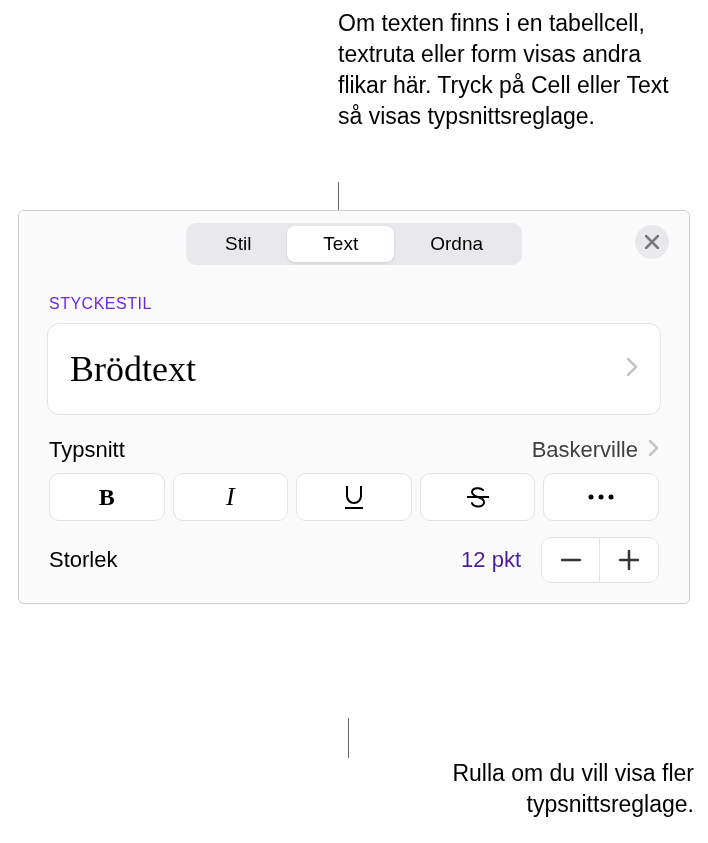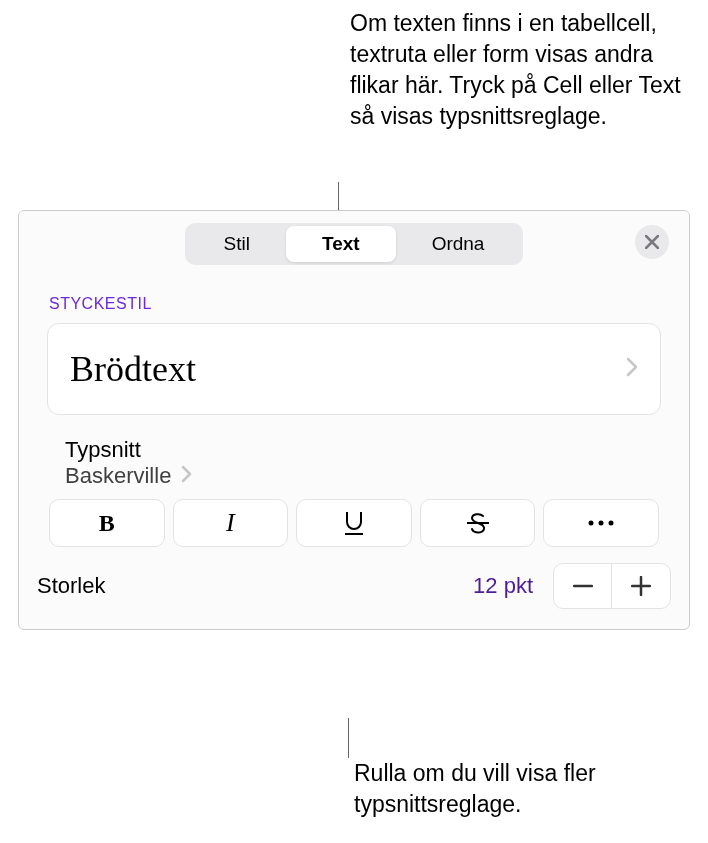--- a/index.html
+++ b/index.html
@@ -16,25 +16,26 @@
     }
     .callout {
       position: absolute;
       font-size: 23px;
       line-height: 1.35;
       color: #000;
       max-width: 340px;
     }
     .callout-top {
       top: 8px;
-      left: 350px;
+      left: 338px;
     }
     .callout-bottom {
       top: 758px;
       left: 354px;
+      text-align: right;
     }
     .callout-line-top {
       position: absolute;
       border-left: 1.5px solid #666;
       height: 28px;
       left: 338px;
       top: 182px;
     }
     .callout-line-bottom {
       position: absolute;
@@ -71,21 +72,21 @@
       padding: 7px 36px;
       border-radius: 8px;
       font-size: 19px;
       color: #000;
       cursor: pointer;
       font-weight: 400;
     }
     .seg-item.active {
       background: #fff;
       box-shadow: 0 1px 3px rgba(0,0,0,0.12);
-      font-weight: 700;
+      font-weight: 400;
     }
     .close-wrap {
       position: absolute;
       right: 20px;
       top: 14px;
     }
     .close-btn {
       width: 34px;
       height: 34px;
       border-radius: 50%;
@@ -114,25 +115,24 @@
       cursor: pointer;
     }
     .brodtext {
       font-family: Georgia, 'Times New Roman', serif;
       font-size: 36px;
     }
     .chev {
       color: #c6c6c8;
     }
     .row-plain {
-      margin: 22px 46px 10px;
+      margin: 22px 30px 10px;
       display: flex;
       align-items: flex-start;
       justify-content: space-between;
-      flex-direction: column;
     }
     .row-label {
       font-size: 22px;
       color: #000;
     }
     .row-value {
       font-size: 22px;
       color: #404040;
       display: flex;
       align-items: center;
@@ -153,21 +153,21 @@
       align-items: center;
       justify-content: center;
       cursor: pointer;
       font-size: 24px;
     }
     .bold-ic { font-weight: 700; font-family: Georgia, serif; }
     .italic-ic { font-style: italic; font-family: Georgia, serif; font-size: 26px; }
     .size-row {
       display: flex;
       align-items: center;
-      margin: 16px 18px 20px;
+      margin: 16px 30px 20px;
       gap: 14px;
     }
     .size-label {
       font-size: 22px;
       color: #000;
       flex: 1;
     }
     .size-val {
       font-size: 22px;
       color: #4c1d95;

